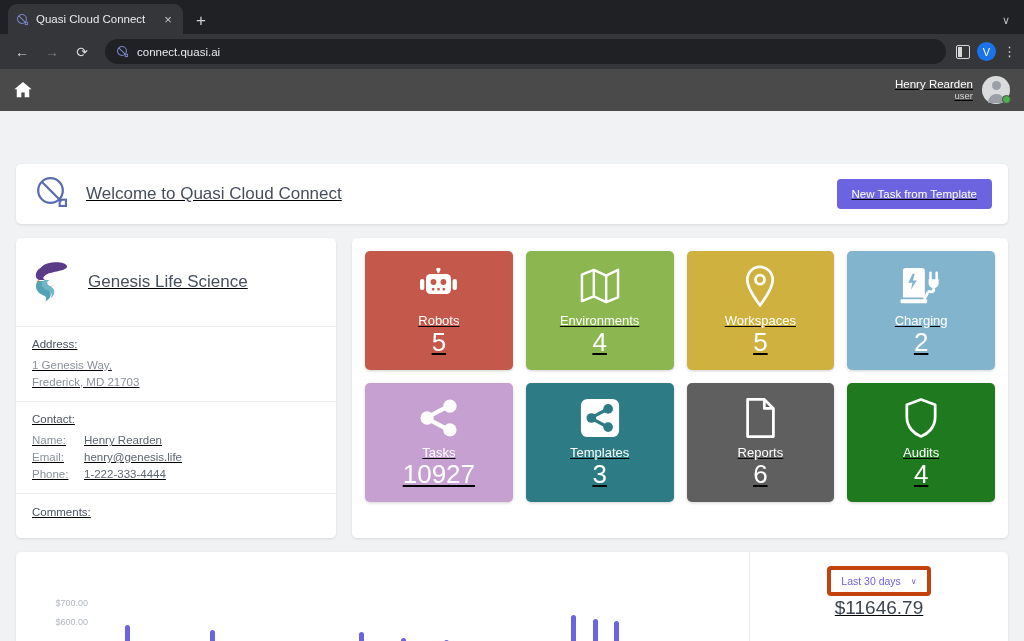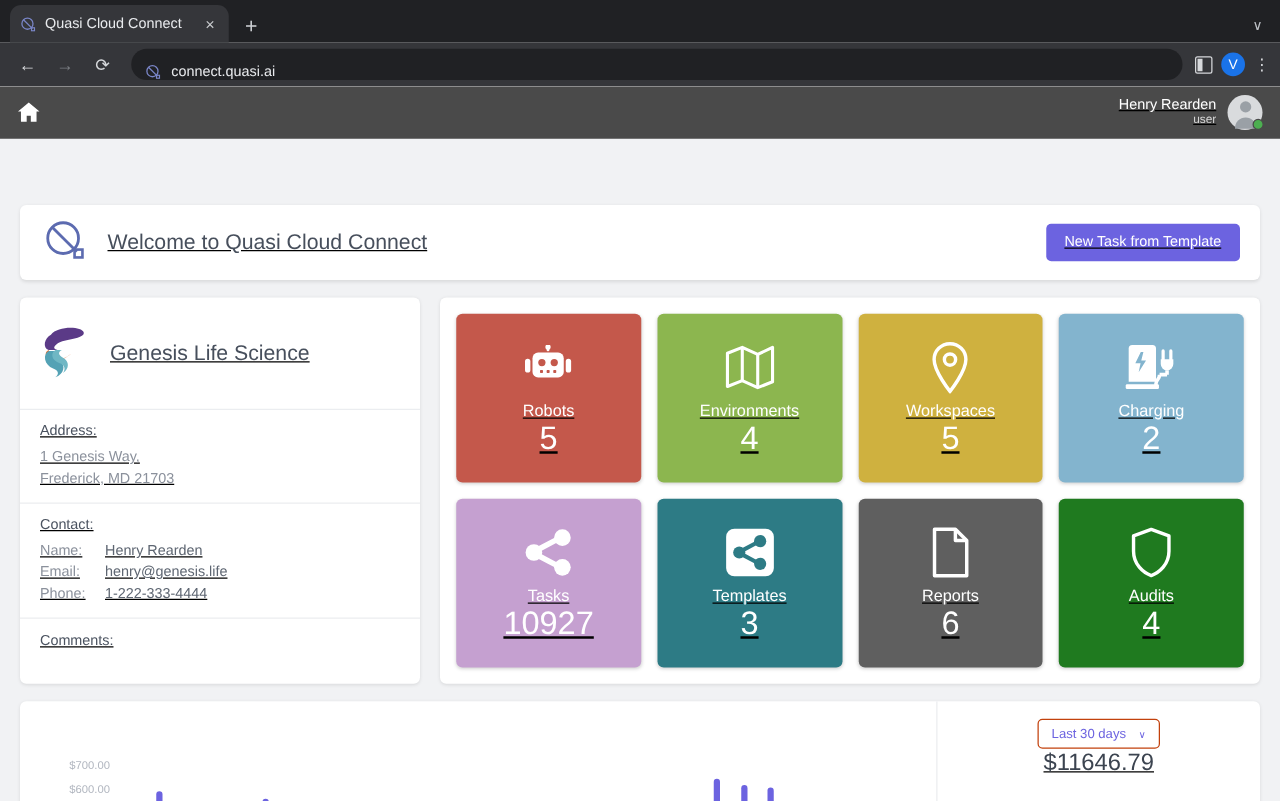--- a/index.html
+++ b/index.html
@@ -34,21 +34,21 @@
     height: 35px; background: #35363a; display: flex; align-items: center;
     padding: 0 9px; gap: 4px; flex: none;
   }
   .navbtn {
     width: 26px; height: 26px; display: flex; align-items: center; justify-content: center;
     color: #d6d8db; font-size: 14px; border-radius: 50%;
   }
   .navbtn.disabled { color: #7a7d82; }
   .omnibox {
     flex: 1; height: 25px; background: #202124; border-radius: 13px;
-    display: flex; align-items: flex-end; gap: 8px; padding: 0 11px;
+    display: flex; align-items: center; gap: 8px; padding: 0 11px;
     margin: 4px 6px; color: #e8eaed; font-size: 11.5px;
   }
   .tb-icons { display: flex; align-items: center; gap: 7px; padding-right: 2px; }
   .sq-icon { width: 14px; height: 14px; border: 1.6px solid #d6d8db; border-radius: 2px; position: relative; }
   .sq-icon::after { content: ""; position: absolute; left: 1px; top: 1px; bottom: 1px; width: 4px; background: #d6d8db; }
   .v-avatar {
     width: 19px; height: 19px; border-radius: 50%; background: #1a73e8; color: #fff;
     font-size: 11px; display: flex; align-items: center; justify-content: center;
   }
   .kebab { color: #d6d8db; font-size: 13px; letter-spacing: 0; line-height: 1; width: 10px; text-align: center; }
@@ -103,21 +103,21 @@
   .sec-label { font-size: 11.5px; color: #4b5360; margin-bottom: 7px; }
   .sec-text { font-size: 11.5px; color: #8b919c; line-height: 1.45; }
   .kv { display: flex; font-size: 11.5px; line-height: 1.45; }
   .kv .k { width: 52px; color: #8b919c; flex: none; }
   .kv .v { color: #5e6672; }
   .sec.comments { padding: 12px 16px 13px; }
 
   .tiles-card { flex: 1; padding: 13px; }
   .tiles { display: grid; grid-template-columns: repeat(4, 1fr); gap: 13px; }
   .tile {
-    height: 135px; border-radius: 5px; color: #fff; display: flex;
+    height: 119px; border-radius: 5px; color: #fff; display: flex;
     flex-direction: column; align-items: center; justify-content: center;
     box-shadow: 0 1px 3px rgba(0,0,0,.18); cursor: pointer;
   }
   .tile-icon { height: 44px; display: flex; align-items: center; justify-content: center; margin-bottom: 5px; }
   .tile-label { font-size: 13px; }
   .tile-value { font-size: 26px; line-height: 1.15; font-weight: 400; }
 
   
   .revenue { display: flex; height: 124px; overflow: hidden; }
   .rev-left { flex: 1; padding: 14px 16px 0 18px; position: relative; border-right: 1px solid #ebedf0; }
@@ -128,21 +128,21 @@
   .dot { width: 9px; height: 9px; border-radius: 50%; }
   .plot { position: absolute; left: 18px; right: 16px; top: 42px; bottom: 0; }
   .ylabels { position: absolute; left: 0; top: 0; width: 58px; height: 100%; }
   .ylab { position: absolute; font-size: 9px; color: #b2b7c0; right: 4px; }
   .bars { position: absolute; left: 62px; right: 0; top: 0; bottom: 0; display: flex; align-items: flex-end; gap: 0; }
   .barslot { flex: 1; display: flex; justify-content: center; align-items: flex-end; height: 100%; }
   .bar { width: 5px; border-radius: 3px 3px 0 0; }
 
   .rev-right { width: 258px; flex: none; padding: 14px 16px; text-align: center; }
   .select {
-    display: inline-flex; align-items: center; gap: 10px; border: 1px solid #c2410c;
+    display: inline-flex; align-items: center; gap: 10px; border: 4px solid #c2410c;
     border-radius: 4px; padding: 5px 10px; font-size: 10.5px; color: #6c63e0;
     background: #fff; cursor: pointer;
   }
   .chev { font-size: 8px; }
   .profit-label { font-size: 17px; color: #4b5360; margin-top: 15px; line-height: 1.2; }
   .profit-value { font-size: 19px; color: #3c4450; line-height: 1.25; }
 </style>
 </head>
 <body>
 

